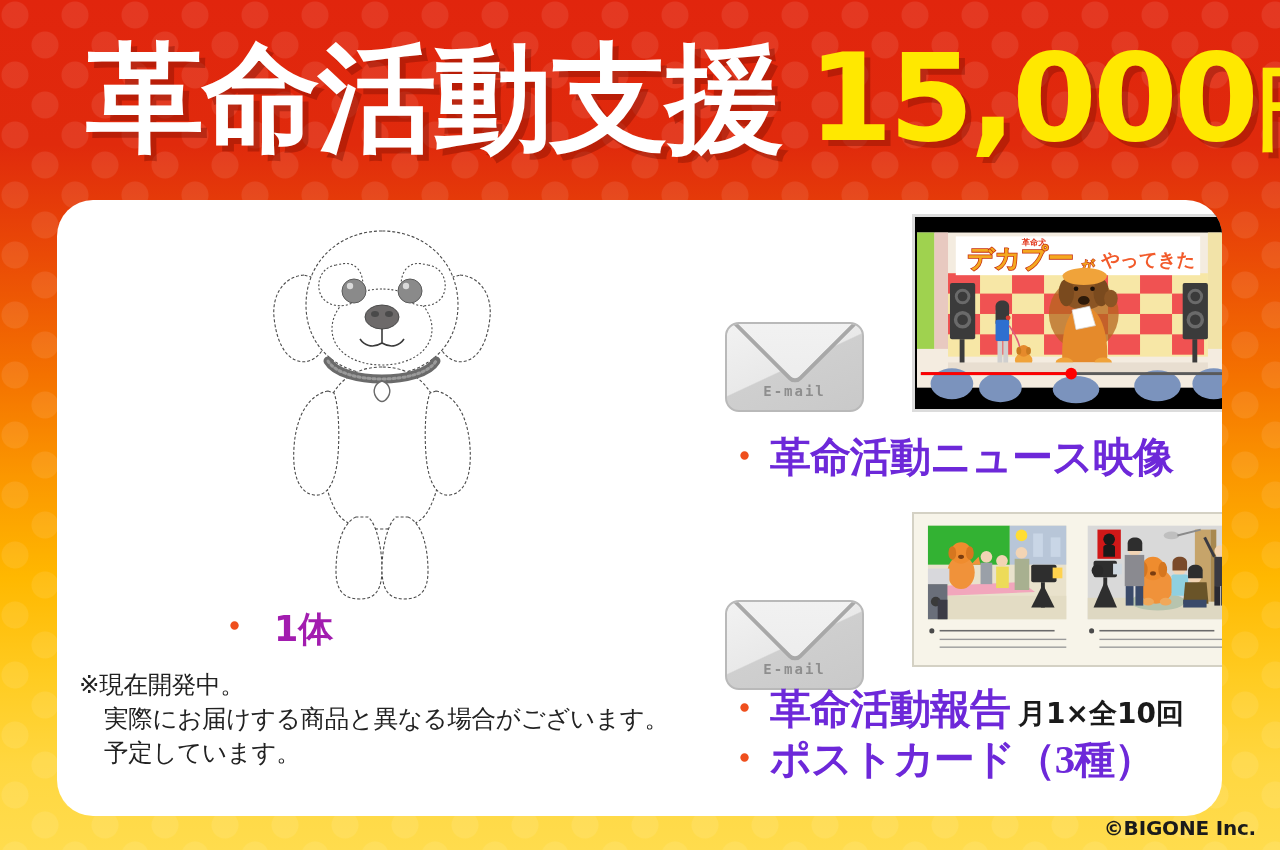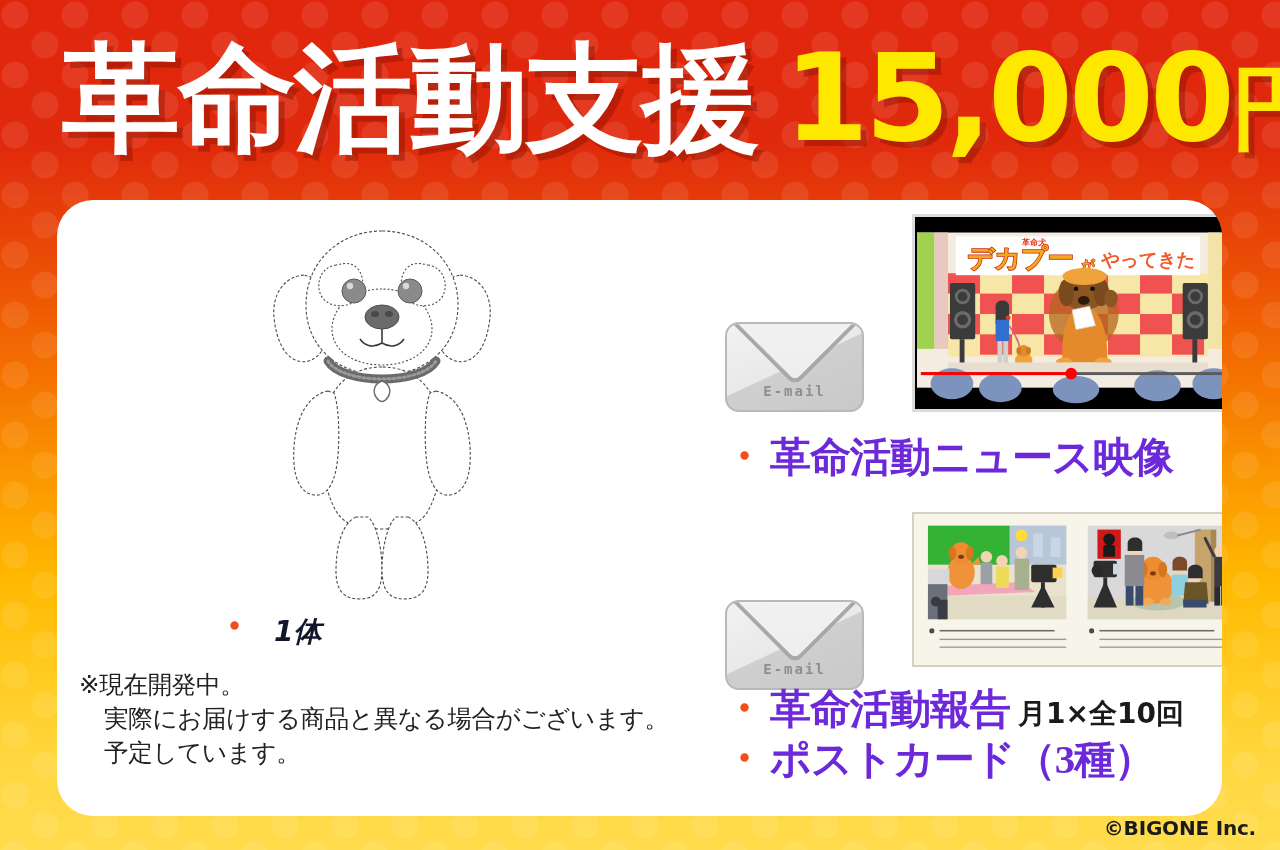--- a/index.html
+++ b/index.html
@@ -28,21 +28,21 @@
     background-image:
       radial-gradient(circle at 15px 15px, rgba(255,255,255,.085) 13px, rgba(255,255,255,0) 14px),
       radial-gradient(circle at 45px 45px, rgba(255,255,255,.085) 13px, rgba(255,255,255,0) 14px);
     background-size:60px 60px,60px 60px;
     pointer-events:none;
   }
 
   
   #header{
     position:absolute;left:0;top:0;width:1280px;height:196px;
-    display:flex;align-items:center;padding-left:62px;box-sizing:border-box;
+    display:flex;align-items:center;padding-left:86px;box-sizing:border-box;
   }
   .hl-title{
     font-size:118px;font-weight:bold;color:#ffffff;
     letter-spacing:-2px;line-height:1;
     font-family:"DejaVu Sans","Liberation Sans",sans-serif;
     text-shadow:6px 6px 0 rgba(120,12,0,.38);
     white-space:nowrap;
     transform:scaleX(1.0);
   }
   .hl-price{
@@ -71,23 +71,22 @@
   }
   .bullet-dot{
     color:#ef4f1d;font-size:44px;font-weight:bold;line-height:1;margin-right:4px;
   }
   .item-title{
     color:#6d28d9;font-size:41px;font-weight:bold;letter-spacing:-1px;line-height:1;
     font-family:Liberation Serif, serif;
     margin-top:11px;
   }
   .item-qty{
-    color:#0f172a;font-size:28px;font-weight:bold;margin-left:14px;line-height:1;
-    font-family:"DejaVu Sans","Liberation Sans",sans-serif;
-    font-style:italic;
+    color:#a21caf;font-size:35px;font-weight:bold;margin-left:14px;line-height:1;
+    font-family:"DejaVu Sans","Liberation Sans",sans-serif;
   }
 
   #plush-label{left:155px;top:404px;}
 
   #notes{
     position:absolute;left:22px;top:468px;width:630px;
     color:#222;font-size:24.5px;line-height:1.38;letter-spacing:-0.3px;
     font-family:"DejaVu Sans","Liberation Sans",sans-serif;
   }
   #notes div{white-space:nowrap;}

